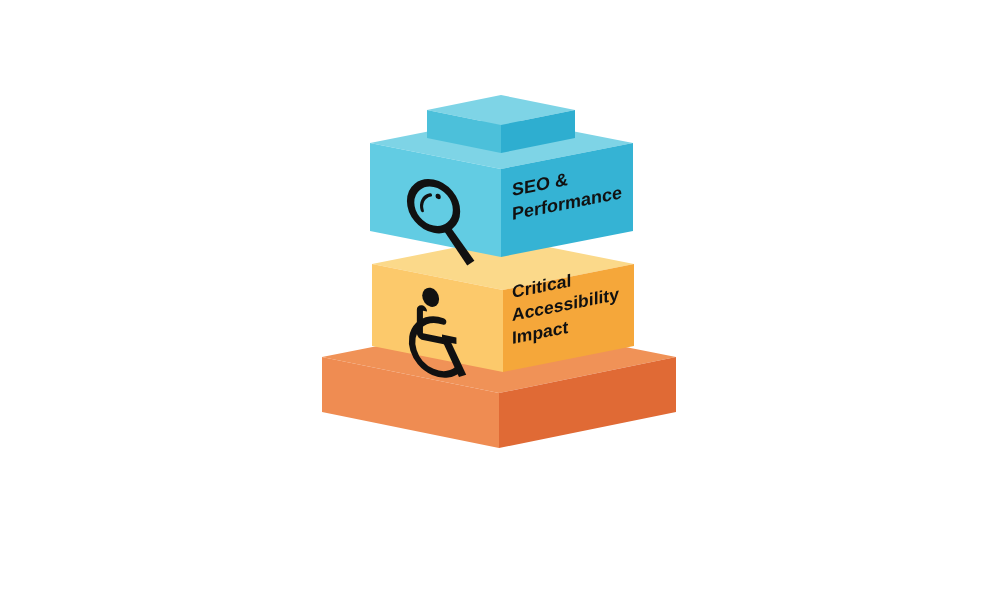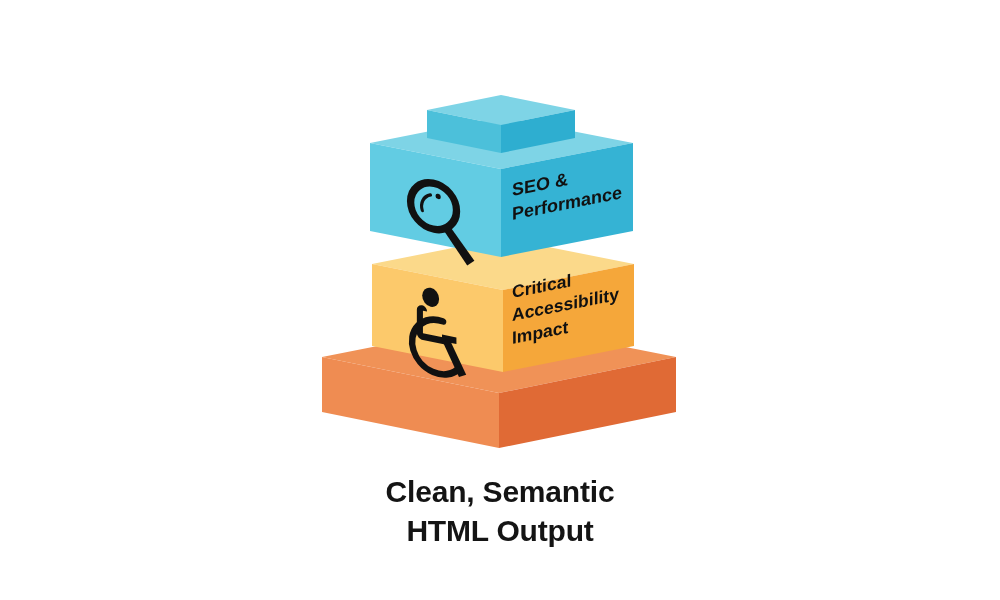--- a/index.html
+++ b/index.html
@@ -134,18 +134,14 @@
         <polygon points="501,95 575,110 501,125 427,110" fill="#7ed4e6"></polygon>
 
         <polygon points="427,110 501,125 501,153 427,138" fill="#4cc0da"></polygon>
 
         <polygon points="501,125 575,110 575,138 501,153" fill="#2eaed0"></polygon>
       </g>
 
     </svg>
   </div>
 
-  <div class="caption">
-    <span class="caption-line">Clean, Semantic</span>
-    <span class="caption-line">HTML Output</span>
-  </div>
 
 </div>
 
 </body></html>

